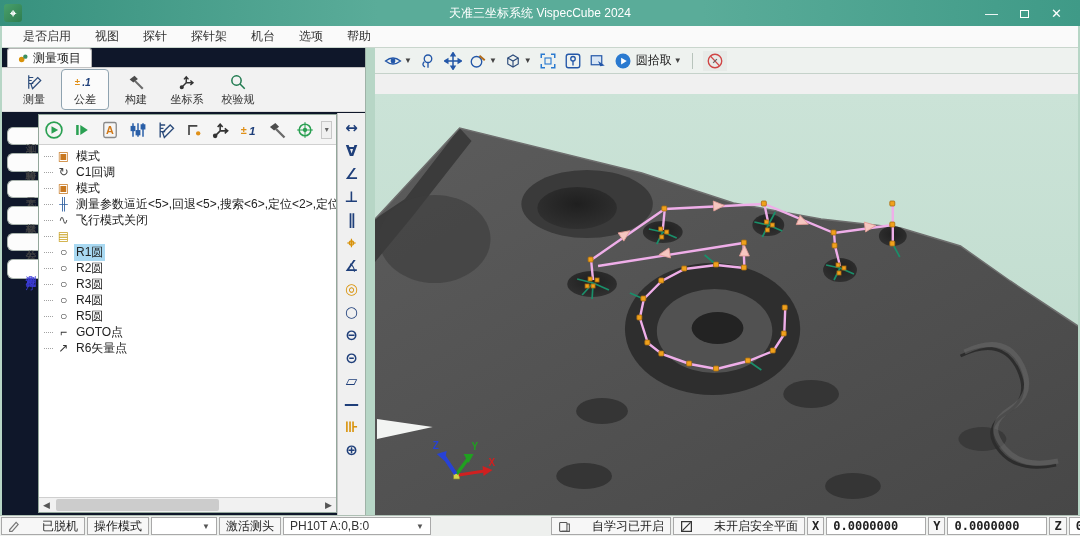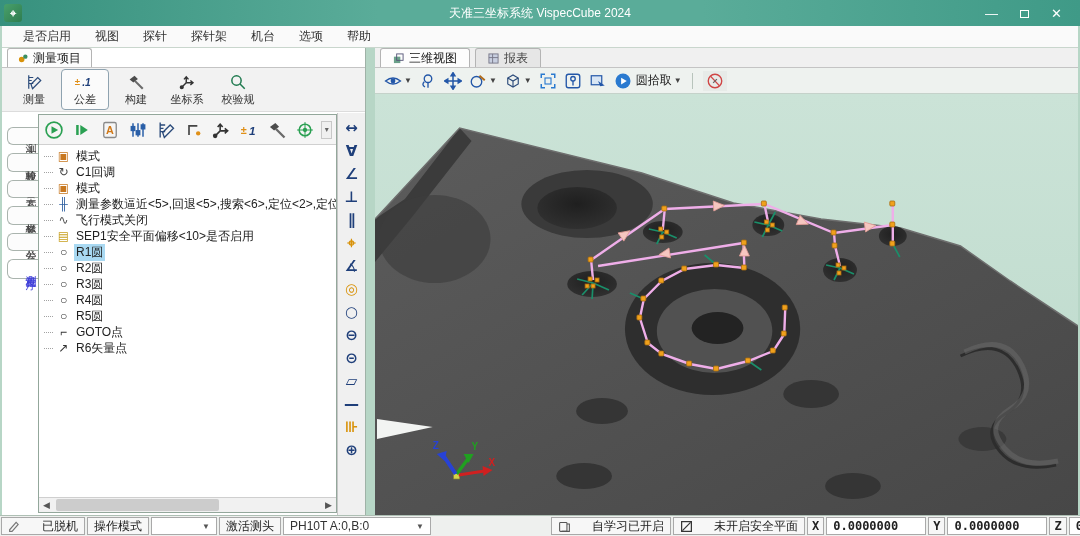--- a/index.html
+++ b/index.html
@@ -16,21 +16,21 @@
   #win-controls { margin-left:auto; display:flex; align-items:center; gap:22px; padding-right:18px; color:#fff; z-index:2; }
   #win-controls .wc { cursor:default; font-size:13px; line-height:1; }
   #btn-max .boxglyph { display:inline-block; width:9px; height:8px; border:1.5px solid #fff; }
 
   
   #menubar { position:absolute; top:26px; left:2px; right:2px; height:22px; background:#fafafa;
     border-bottom:1px solid #c9d6cd; display:flex; align-items:center; padding-left:10px; gap:2px; }
   .menu-item { padding:2px 11px; color:#333; }
 
   
-  #leftpanel { position:absolute; top:48px; left:2px; width:364px; bottom:21px; background:#ffffff; border-right:1px solid #9fb2a7; }
+  #leftpanel { position:absolute; top:48px; left:2px; width:364px; bottom:21px; background:#0f172a; border-right:1px solid #9fb2a7; }
   #lp-header { height:20px; border-bottom:1px solid #c4c4c4; display:flex; align-items:flex-end; }
   .ph-tab { display:inline-flex; align-items:center; gap:4px; background:#fdfdfd; border:1px solid #b4b4b4; border-bottom:none;
     border-radius:3px 3px 0 0; height:19px; padding:0 10px; margin-left:5px; font-size:12px; }
   #ribbon { height:44px; background:#f2f2f2; border-bottom:1px solid #dcdcdc; display:flex; align-items:center; padding-left:8px; gap:3px; }
   .ribbon-btn { width:48px; height:41px; display:flex; flex-direction:column; align-items:center; justify-content:center;
     font-size:11px; color:#333; gap:1px; border:1px solid transparent; }
   .ribbon-btn.selected { border:1px solid #8fa3b0; border-radius:4px; background:#fbfbfb; }
   .ribbon-btn svg { width:22px; height:18px; }
 
   #lp-body { position:absolute; top:65px; bottom:0; left:0; right:0; display:flex; }
@@ -264,21 +264,20 @@
             <span class="tree-lbl">测量参数逼近&lt;5&gt;,回退&lt;5&gt;,搜索&lt;6&gt;,定位&lt;2&gt;,定位加&lt;2&gt;,测量</span>
           </div>
           <div class="tree-item">
             <span class="tree-guide"></span>
             <span class="tree-ico" style="color:#555555">∿</span>
             <span class="tree-lbl">飞行模式关闭</span>
           </div>
           <div class="tree-item">
             <span class="tree-guide"></span>
             <span class="tree-ico" style="color:#c8a020">▤</span>
-            <span class="tree-lbl">SEP1安全平面<pln1>偏移&lt;10&gt;是否启用<true></true></pln1></span>
           </div>
           <div class="tree-item selected">
             <span class="tree-guide"></span>
             <span class="tree-ico" style="color:#333333">○</span>
             <span class="tree-lbl">R1圆<cir1></cir1></span>
           </div>
           <div class="tree-item">
             <span class="tree-guide"></span>
             <span class="tree-ico" style="color:#333333">○</span>
             <span class="tree-lbl">R2圆<cir2></cir2></span>
@@ -329,36 +328,20 @@
         <span class="gdt-icon" style="color: rgb(31, 63, 122);">⊝</span>
         <span class="gdt-icon" style="color: rgb(31, 63, 122);">▱</span>
         <span class="gdt-icon" style="color: rgb(31, 63, 122);">—</span>
         <span class="gdt-icon" style="color: rgb(216, 146, 10);">⊪</span>
         <span class="gdt-icon" style="color: rgb(31, 63, 122);">⊕</span>
       </div>
   </div>
 </div>
 
 <div id="rightpanel">
-  <div id="rp-tabs">
-      <span class="rp-tab active">
-        <svg width="11" height="11" viewBox="0 0 12 12">
-          <rect x="1" y="4" width="7" height="7" fill="#6aa08a"></rect>
-          <rect x="4" y="1" width="7" height="7" fill="none" stroke="#557" stroke-width="1"></rect>
-        </svg>
-        <span>三维视图</span>
-      </span>
-      <span class="rp-tab">
-        <svg width="11" height="11" viewBox="0 0 12 12">
-          <rect x="1" y="1" width="10" height="10" fill="#c8cfe0" stroke="#778" stroke-width="1"></rect>
-          <path d="M1,5 h10 M5,1 v10" stroke="#778" stroke-width="1"></path>
-        </svg>
-        <span>报表</span>
-      </span>
-    </div>
   <div id="rp-toolbar">
     <span class="v-btn">
       <svg viewBox="0 0 24 24" fill="none" stroke="#2357a8" stroke-width="1.8">
           <path d="M2,12 Q12,4 22,12 Q12,20 2,12 Z"></path>
           <circle cx="12" cy="12" r="3.2" fill="#2357a8" stroke="none"></circle>
         </svg>
       <span class="caret">▼</span>
     </span>
     <span class="v-btn">
       <svg viewBox="0 0 24 24" fill="none" stroke="#2357a8" stroke-width="1.8">

